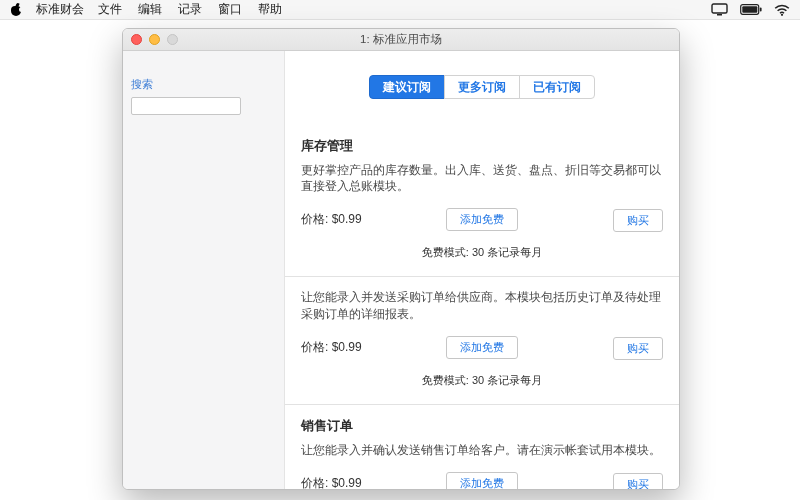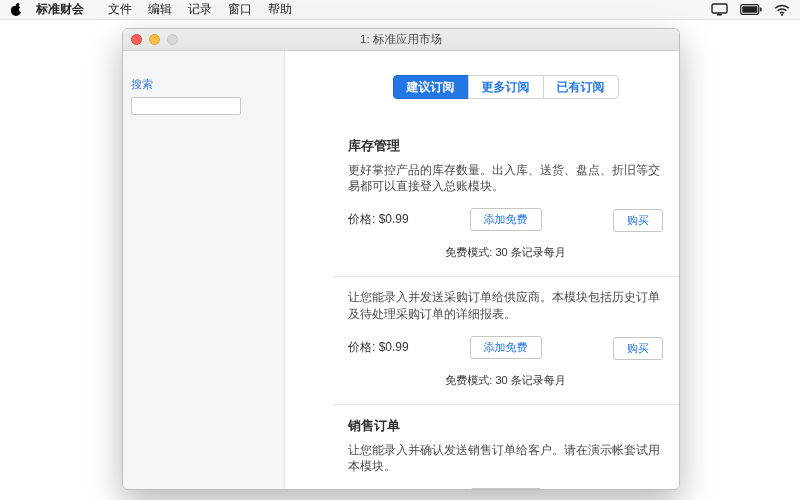--- a/index.html
+++ b/index.html
@@ -12,21 +12,21 @@
   
   .menubar {
     position:absolute; top:0; left:0; width:800px; height:20px;
     background:#f6f6f6; border-bottom:1px solid #e3e3e3;
     display:flex; align-items:center; padding:0 10px; font-size:12px;
   }
   .apple-logo { width:12px; height:12px; position:relative; margin-right:14px; }
   .apple-logo .body { position:absolute; left:1px; top:2px; width:10px; height:10px; background:#000; border-radius:4px 4px 5px 5px; }
   .apple-logo .bite { position:absolute; right:-2px; top:3px; width:5px; height:5px; background:#f6f6f6; border-radius:50%; }
   .apple-logo .leaf { position:absolute; left:6px; top:-1px; width:3px; height:4px; background:#000; border-radius:60% 0 60% 0; transform:rotate(20deg); }
-  .menu-app { font-weight:bold; margin-right:24px; }
+  .menu-app { font-weight:normal; margin-right:14px; }
   .menu-item { margin-right:16px; }
   .menubar-right { margin-left:auto; display:flex; align-items:center; gap:12px; }
   .status-icon svg { display:block; }
 
   
   .window {
     position:absolute; left:122px; top:28px; width:558px; height:462px;
     background:#fff; border:1px solid #bfbfbf; border-radius:6px;
     box-shadow:0 14px 34px rgba(0,0,0,0.28); overflow:hidden;
     display:flex; flex-direction:column;
@@ -36,21 +36,21 @@
     border-bottom:1px solid #cfcfcf; position:relative;
     display:flex; align-items:center; justify-content:center;text-align:center;
   }
   .traffic { position:absolute; left:8px; top:5px; display:flex; gap:7px; }
   .light { width:11px; height:11px; border-radius:50%; }
   .light.red { background:#ff605c; border:1px solid #e2443f; }
   .light.yellow { background:#ffbd44; border:1px solid #dfa022; }
   .light.gray { background:#d9d9d9; border:1px solid #c4c4c4; }
   .win-title { font-size:11.5px; color:#4a4a4a; }
 
-  .win-body { flex:1; display:flex; min-height:0;gap:47px; }
+  .win-body { flex:1; display:flex; min-height:0; }
 
   
   .sidebar {
     width:162px; flex:0 0 162px; background:#f5f5f6;
     border-right:1px solid #e4e4e4; padding:26px 8px 0 8px;
   }
   .search-label { color:#3a7bd5; font-size:11px; margin-bottom:4px; }
   .search-input {
     width:110px; height:18px; border:1px solid #c6c6c6; background:#fff;
     font-size:11px; padding:0 3px; border-radius:2px; outline:none;

